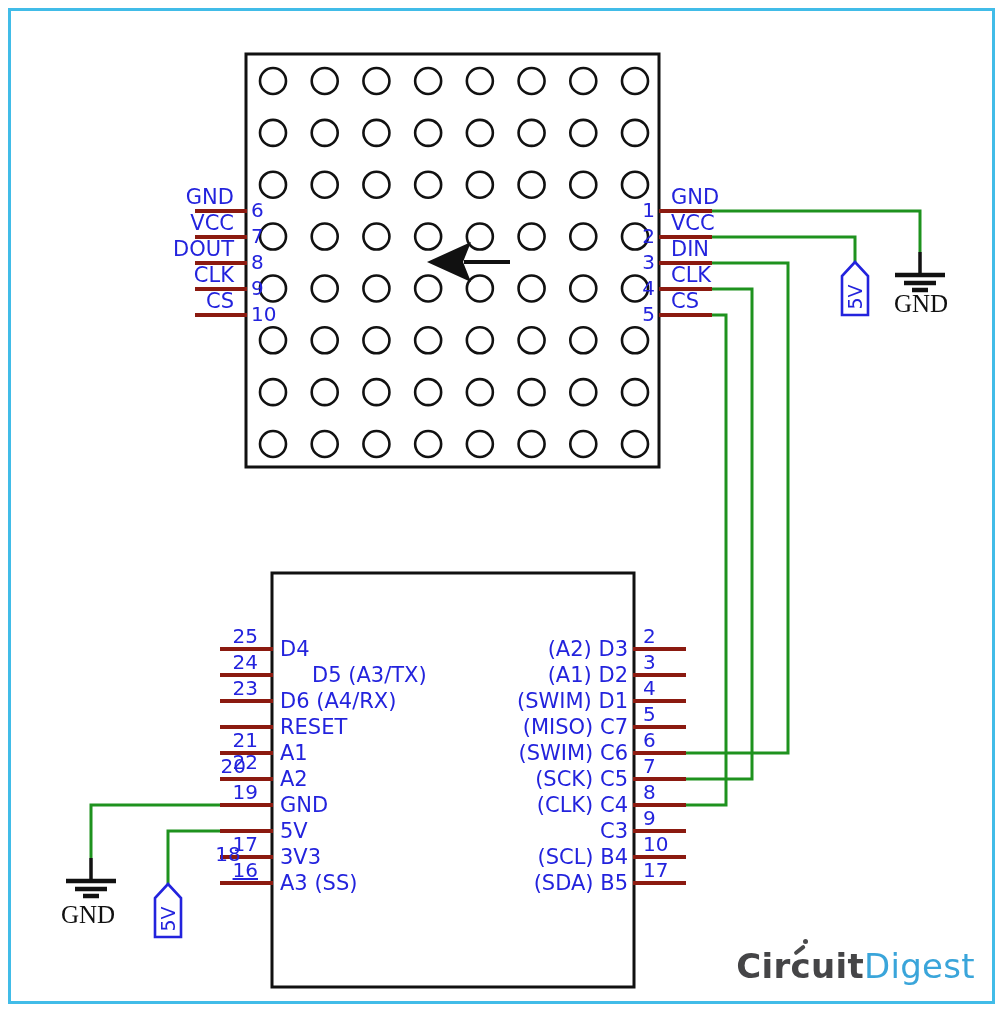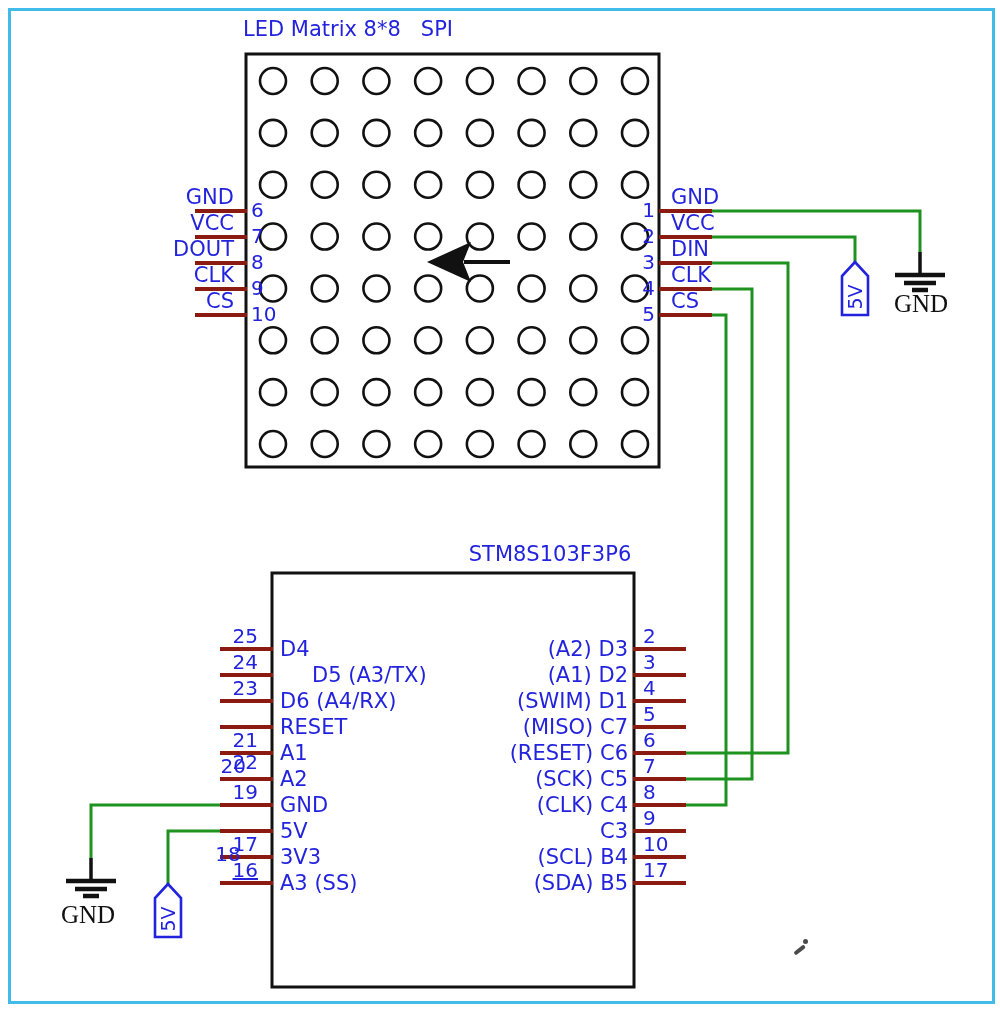--- a/index.html
+++ b/index.html
@@ -142,23 +142,21 @@
       <line x1="904" y1="283" x2="936" y2="283" stroke="#111" stroke-width="4.5"></line>
       <line x1="912" y1="290" x2="928" y2="290" stroke="#111" stroke-width="4.5"></line>
       <line x1="91" y1="858" x2="91" y2="879" stroke="#111" stroke-width="3.5"></line>
       <line x1="66" y1="881" x2="116" y2="881" stroke="#111" stroke-width="4.5"></line>
       <line x1="75" y1="889" x2="107" y2="889" stroke="#111" stroke-width="4.5"></line>
       <line x1="83" y1="896" x2="99" y2="896" stroke="#111" stroke-width="4.5"></line>
       <polygon points="855,262 842,276 842,315 868,315 868,276" fill="#fff" stroke="#2323dd" stroke-width="2.6"></polygon>
       <polygon points="168,884 155,898 155,937 181,937 181,898" fill="#fff" stroke="#2323dd" stroke-width="2.6"></polygon>
     </svg>
 
-  <div class="sch-title" style="left:243px;top:17px;">LED Matrix 8*8   SPI</div>
-
-  <div class="sch-title" style="left:440px;top:542px;width:220px;text-align:center;">STM8S103F3P6</div>
+
 
   <div id="matrix-pins">
       <div class="pin-num" style="left: 251px; top: 197px;">6</div>
       <div class="pin-label" style="left: 95px; width: 139px; top: 186px; text-align: right; line-height: 23px; height: 23px;">GND</div>
       <div class="pin-num" style="left: 251px; top: 223px;">7</div>
       <div class="pin-label" style="left: 95px; width: 139px; top: 212px; text-align: right; line-height: 23px; height: 23px;">VCC</div>
       <div class="pin-num" style="left: 251px; top: 249px;">8</div>
       <div class="pin-label" style="left: 95px; width: 139px; top: 238px; text-align: right; line-height: 23px; height: 23px;">DOUT</div>
       <div class="pin-num" style="left: 251px; top: 275px;">9</div>
       <div class="pin-label" style="left: 95px; width: 139px; top: 264px; text-align: right; line-height: 23px; height: 23px;">CLK</div>
@@ -198,34 +196,35 @@
       <div class="pin-label" style="left: 280px; top: 870px;">A3 (SS)</div>
       <div class="pin-num" style="left: 643px; top: 625px; line-height: 22px; height: 22px;">2</div>
       <div class="pin-label" style="left: 328px; width: 300px; top: 636px; text-align: right;">(A2) D3</div>
       <div class="pin-num" style="left: 643px; top: 651px; line-height: 22px; height: 22px;">3</div>
       <div class="pin-label" style="left: 328px; width: 300px; top: 662px; text-align: right;">(A1) D2</div>
       <div class="pin-num" style="left: 643px; top: 677px; line-height: 22px; height: 22px;">4</div>
       <div class="pin-label" style="left: 328px; width: 300px; top: 688px; text-align: right;">(SWIM) D1</div>
       <div class="pin-num" style="left: 643px; top: 703px; line-height: 22px; height: 22px;">5</div>
       <div class="pin-label" style="left: 328px; width: 300px; top: 714px; text-align: right;">(MISO) C7</div>
       <div class="pin-num" style="left: 643px; top: 729px; line-height: 22px; height: 22px;">6</div>
-      <div class="pin-label" style="left: 328px; width: 300px; top: 740px; text-align: right;">(RESET) C6</div>
+      <div class="pin-label" style="left: 328px; width: 300px; top: 740px; text-align: right;">(SWIM) C6</div>
       <div class="pin-num" style="left: 643px; top: 755px; line-height: 22px; height: 22px;">7</div>
       <div class="pin-label" style="left: 328px; width: 300px; top: 766px; text-align: right;">(SCK) C5</div>
       <div class="pin-num" style="left: 643px; top: 781px; line-height: 22px; height: 22px;">8</div>
       <div class="pin-label" style="left: 328px; width: 300px; top: 792px; text-align: right;">(CLK) C4</div>
       <div class="pin-num" style="left: 643px; top: 807px; line-height: 22px; height: 22px;">9</div>
       <div class="pin-label" style="left: 328px; width: 300px; top: 818px; text-align: right;">C3</div>
       <div class="pin-num" style="left: 643px; top: 833px; line-height: 22px; height: 22px;">10</div>
       <div class="pin-label" style="left: 328px; width: 300px; top: 844px; text-align: right;">(SCL) B4</div>
       <div class="pin-num" style="left: 643px; top: 859px; line-height: 22px; height: 22px;">17</div>
       <div class="pin-label" style="left: 328px; width: 300px; top: 870px; text-align: right;">(SDA) B5</div>
     </div>
 
   <div class="gnd-text" style="left:879px;top:290px;">GND</div>
   <div class="gnd-text" style="left:46px;top:901px;">GND</div>
 
   <div class="v-text" style="left:855px;top:297px;">5V</div>
   <div class="v-text" style="left:168px;top:919px;">5V</div>
 
+  <div class="logo"><span class="c1">Circuit</span><span class="c2">Digest</span></div>
   <div class="accent-line"></div>
   <div class="accent-dot"></div>
 </div>
 
 </body></html>

